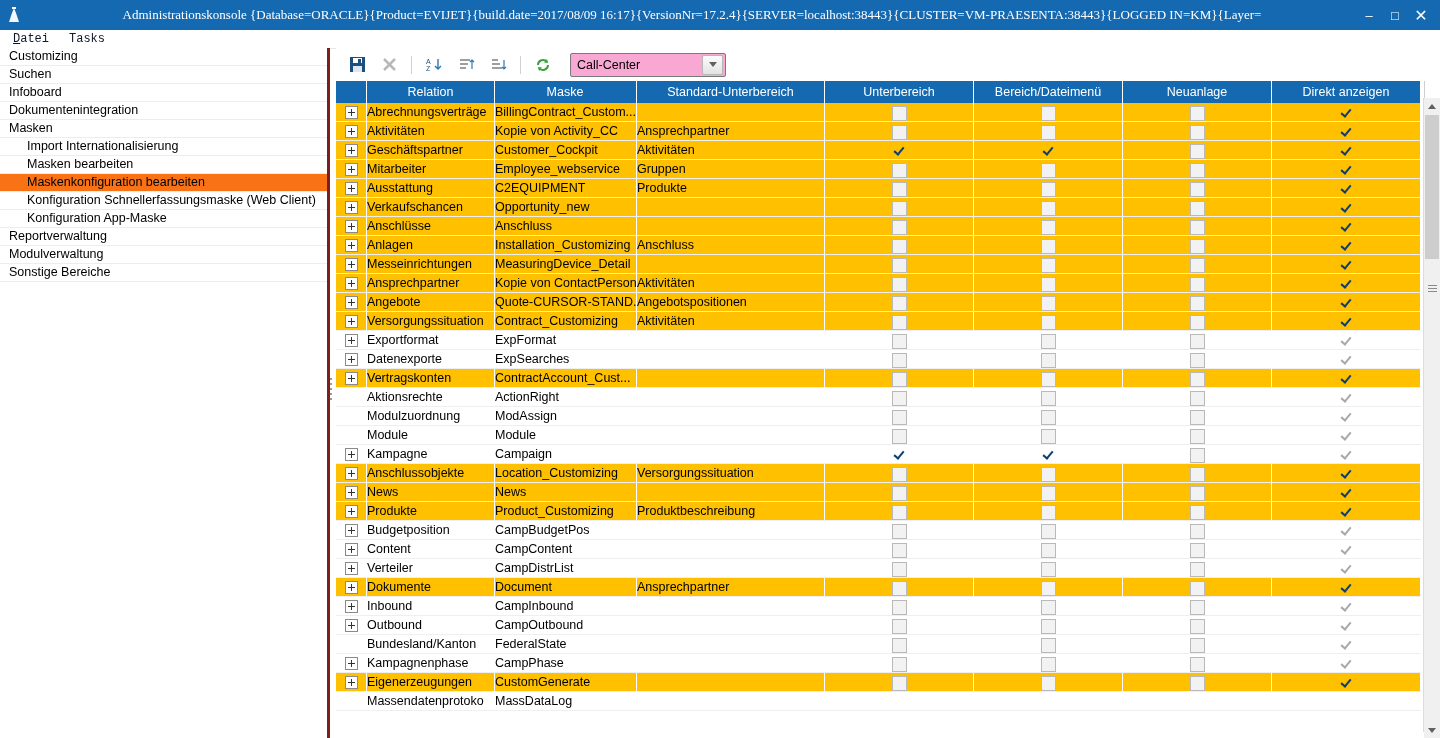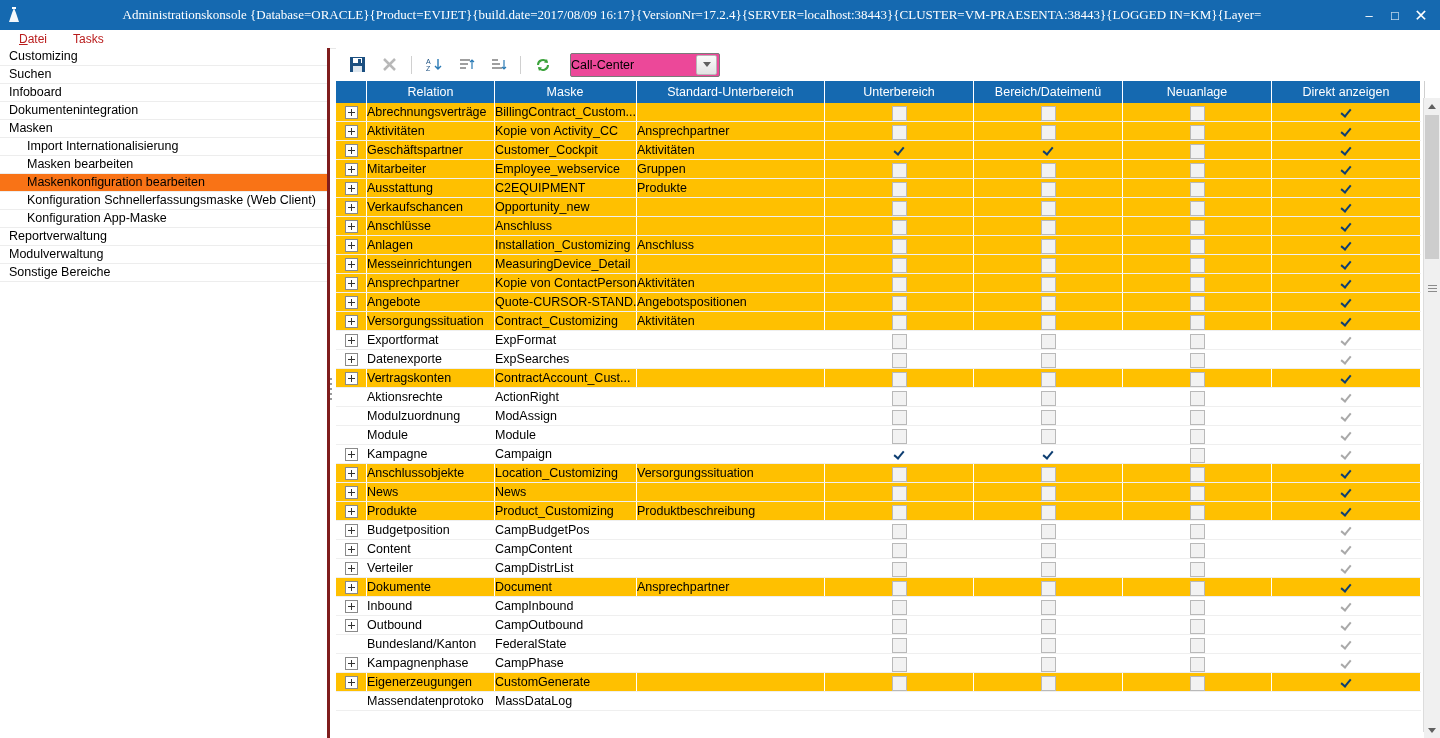--- a/index.html
+++ b/index.html
@@ -68,22 +68,23 @@
     width: 1440px;
     height: 18px;
     background: #ffffff;
     display: flex;
     align-items: center;
     font-size: 12px;
     color: #000000;
     border-bottom: 1px solid #e8e8e8;
   }
   .menu-item {
-    padding: 1px 7px 2px 19px;
-    color: #b91c1c;
+    padding: 1px 7px 2px 13px;
+    color: #0f172a;
+    font-family: Liberation Mono, monospace;
   }
   .menu-item u { text-decoration: underline; }
 
   
   .leftpanel {
     position: absolute;
     top: 48px;
     left: 0;
     width: 327px;
     height: 690px;
@@ -143,25 +144,26 @@
     width: 1px;
     height: 18px;
     background: #d0d0d0;
     margin: 0 3px;
   }
   .combo {
     margin-left: 8px;
     width: 148px;
     height: 22px;
     border: 1px solid #7a7a7a;
-    background: #ec4899;
+    background: #f9a8d4;
     border-radius: 2px;
     display: flex;
     align-items: center;
     font-size: 12.5px;
+    padding-left: 6px;
     position: relative;
     color: #000;
   }
   .combo .arrow {
     position: absolute;
     right: 2px;
     top: 1px;
     width: 19px;
     height: 18px;
     background: linear-gradient(#fbfbfb,#e3e3e3);

